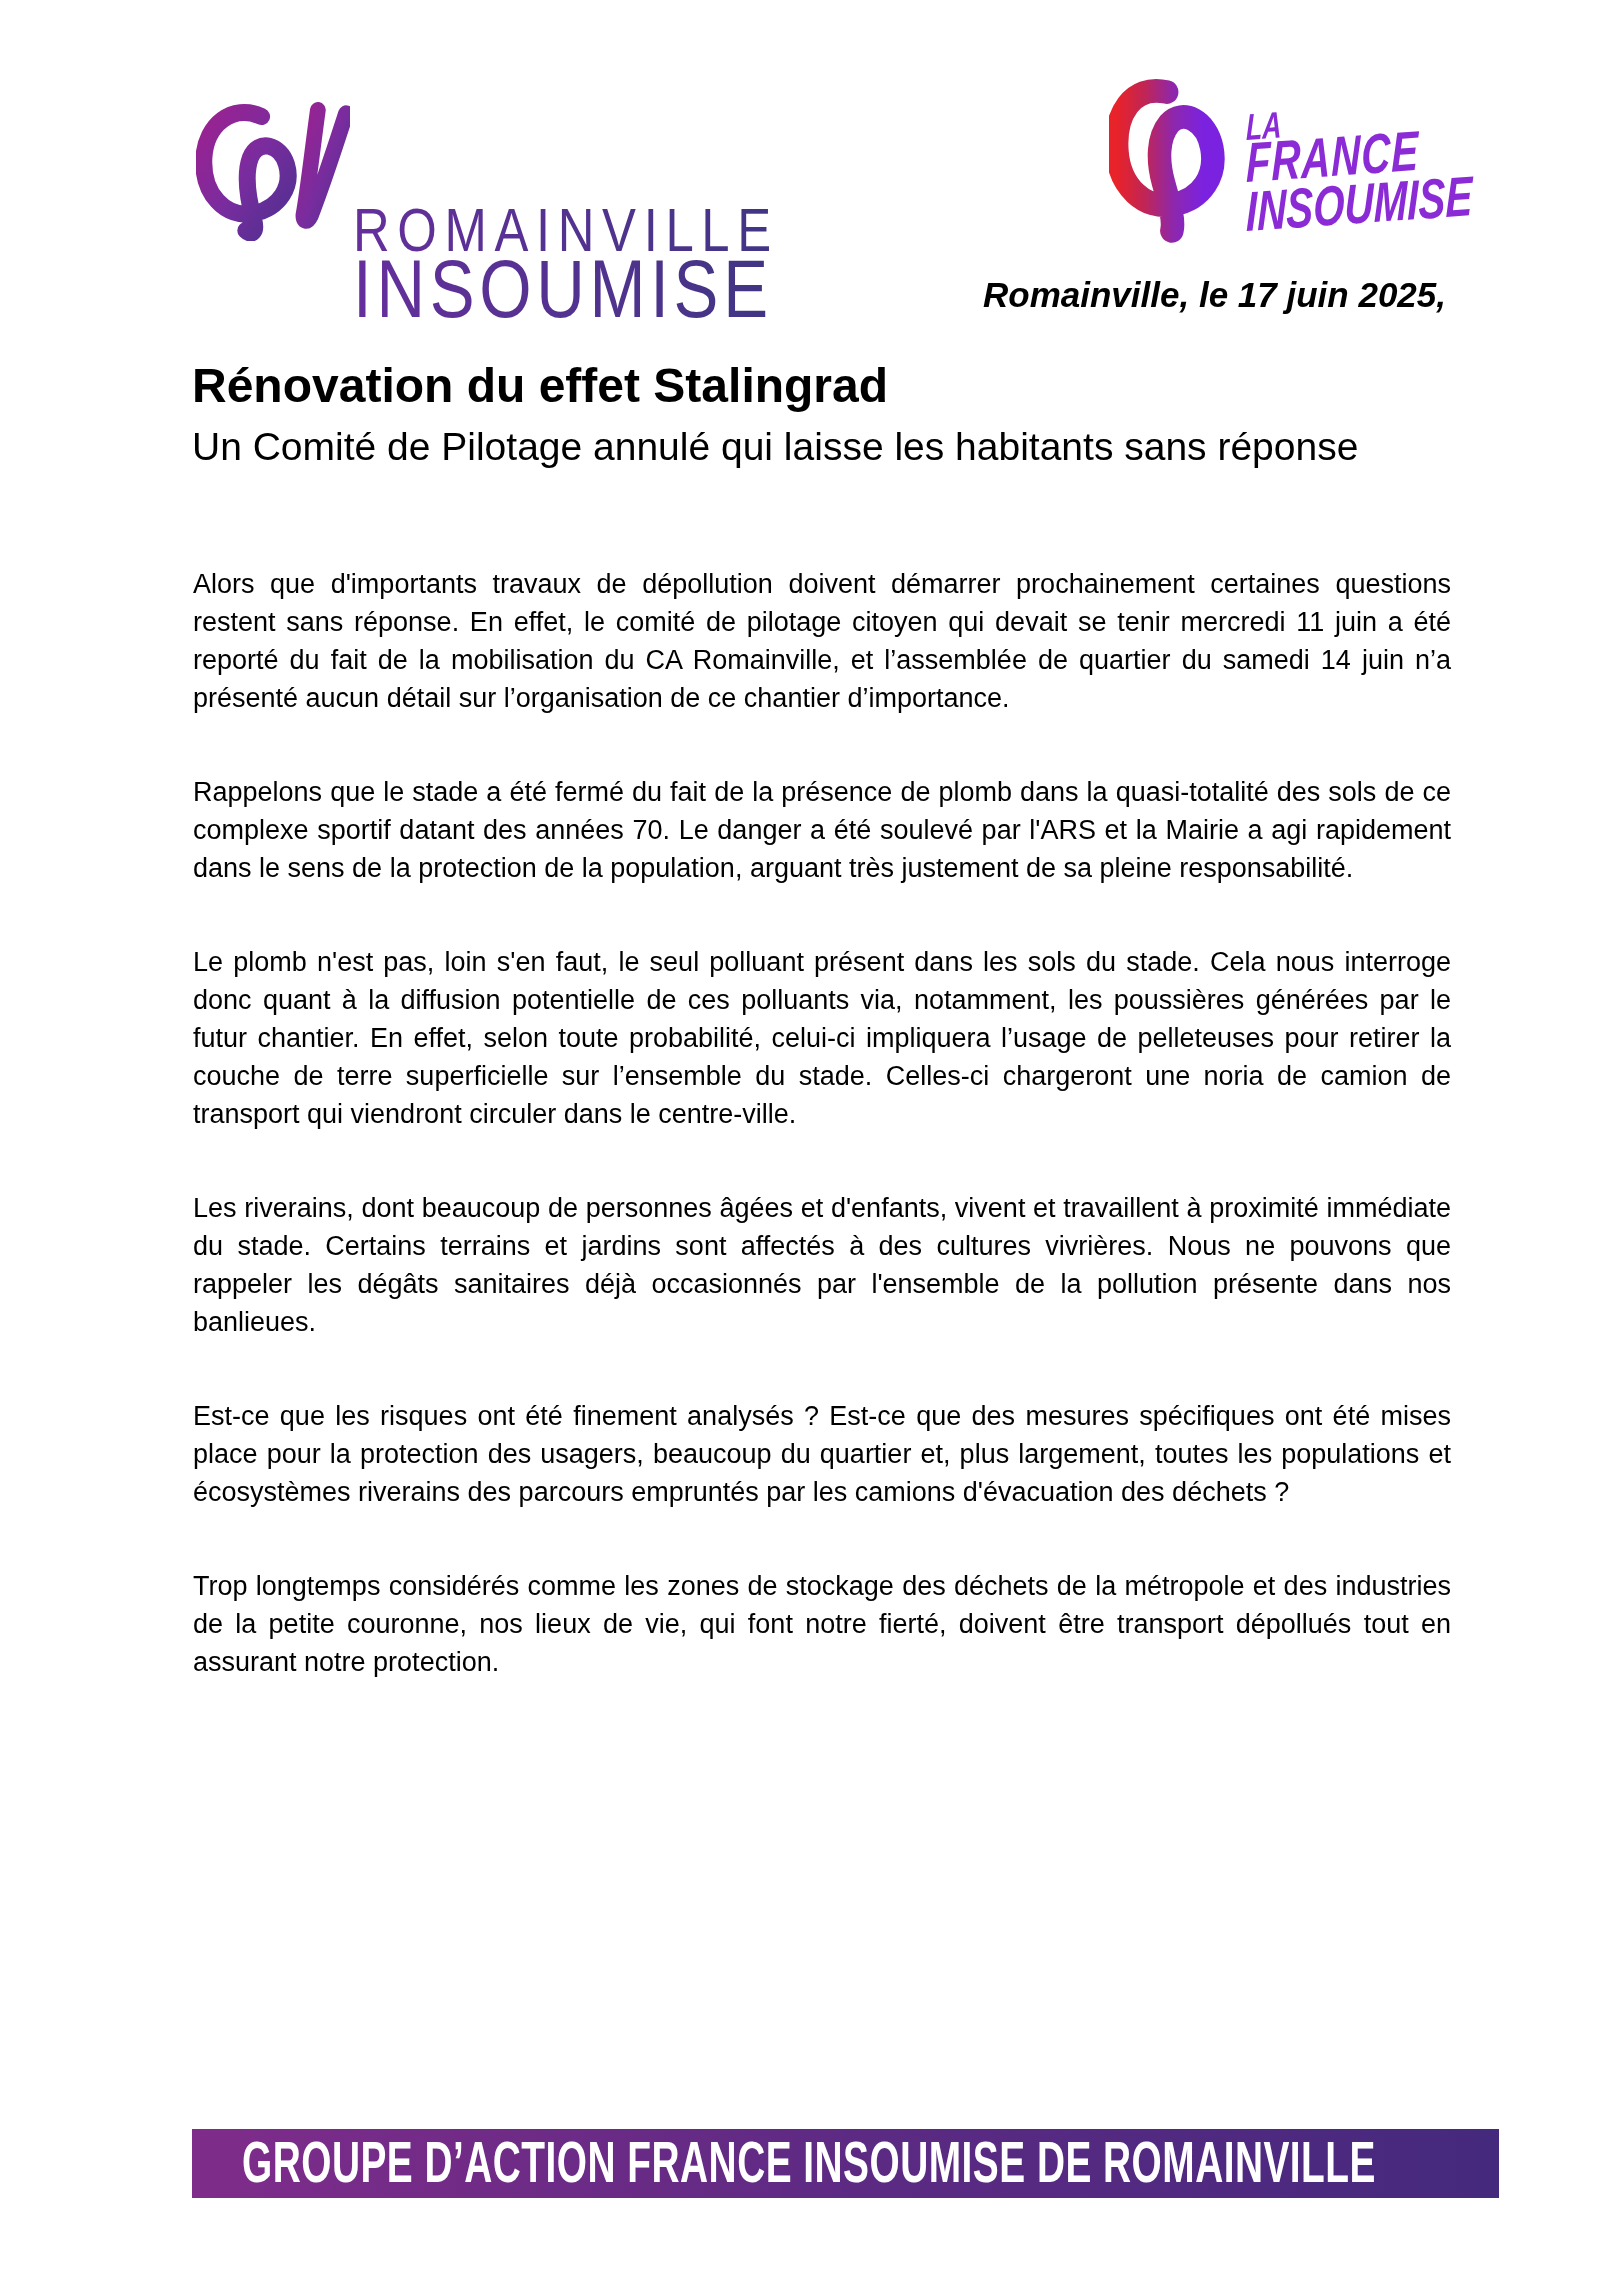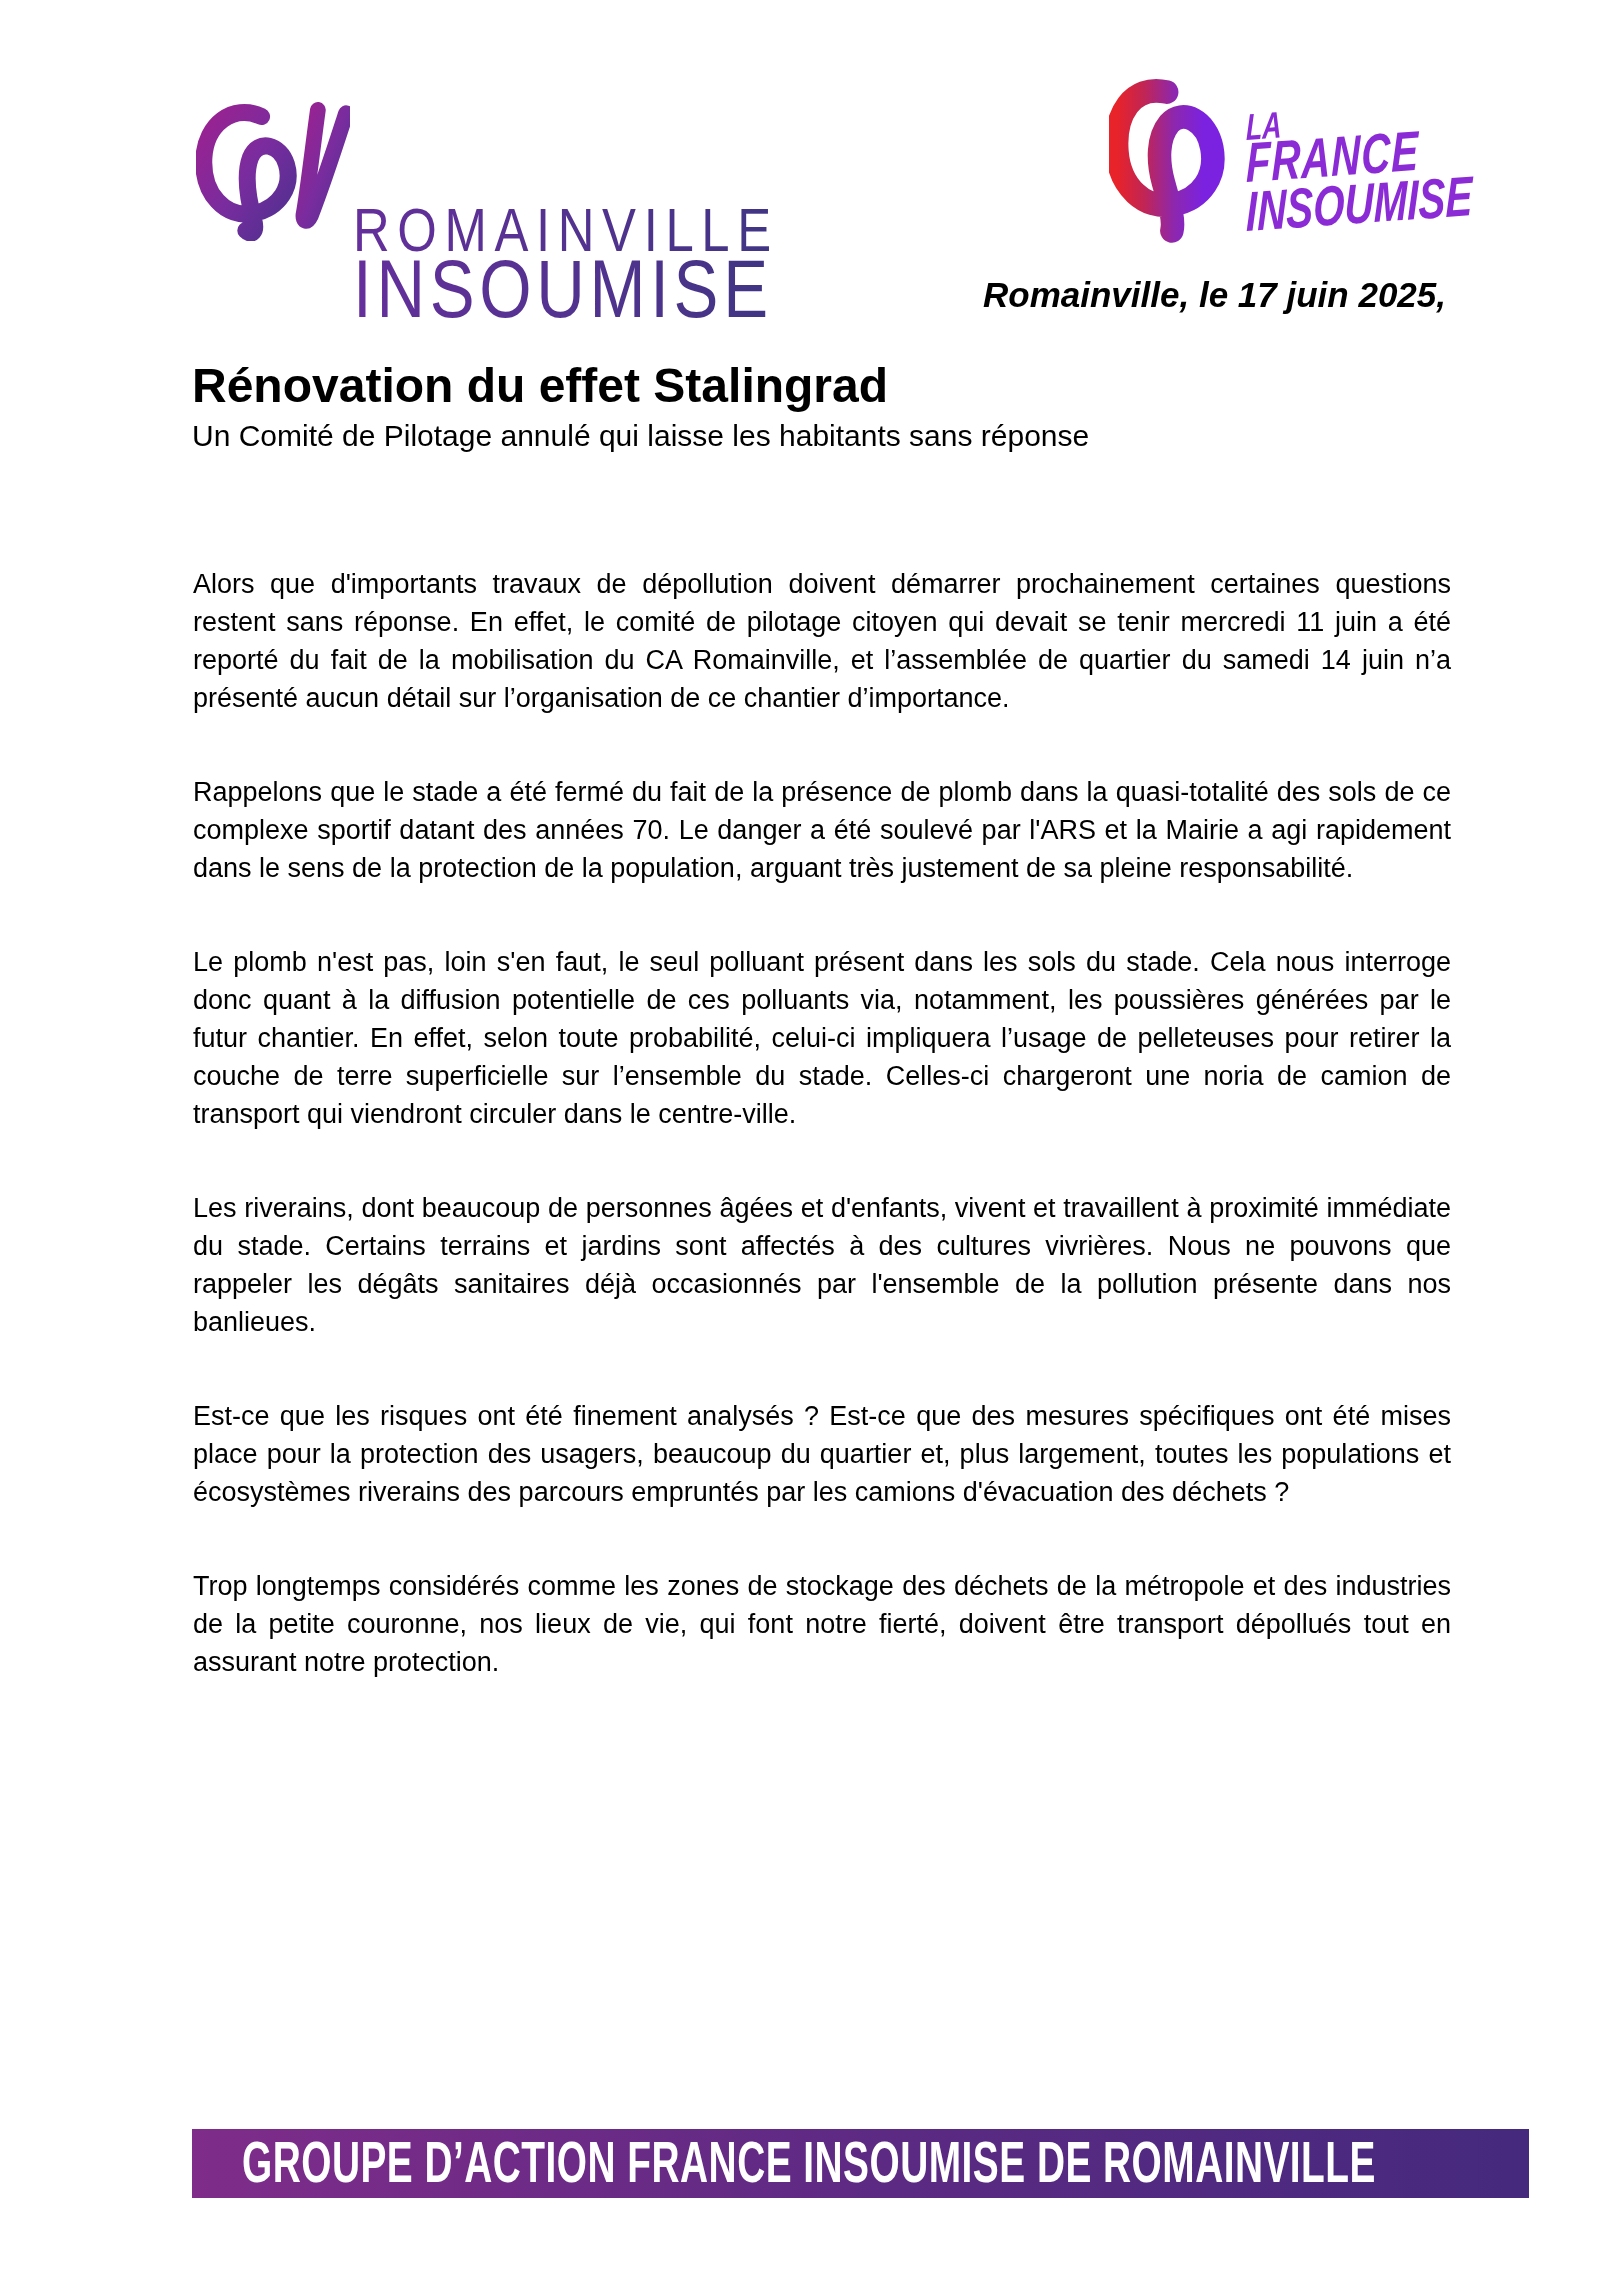--- a/index.html
+++ b/index.html
@@ -32,33 +32,32 @@
   
   .date-line{
     position:absolute;top:275px;right:177px;font-size:35px;line-height:39px;
     font-style:italic;white-space:nowrap;font-weight:bold;
   }
   .doc-title{
     position:absolute;left:192px;top:361px;font-size:48px;line-height:49px;
     font-weight:bold;white-space:nowrap;
   }
   .doc-subtitle{
-    position:absolute;left:192px;top:417px;font-size:30px;line-height:37px;white-space:nowrap;
+    position:absolute;left:192px;top:428px;font-size:39px;line-height:37px;white-space:nowrap;
   }
   .body-text{
     position:absolute;left:193px;top:565px;width:1258px;
     font-size:27px;line-height:38px;text-align:justify;
   }
   .body-text p{margin:0 0 56px 0;}
 
   
   .footer-banner{
     position:absolute;left:192px;top:2129px;width:1307px;height:69px;
     background:linear-gradient(90deg,var(--banner-left,#7F2C8A) 0%,#5C2A83 52%,var(--banner-right,#45297D) 100%);
-    padding-left:30px;
   }
   .footer-banner-text{
     position:absolute;left:50px;top:0;height:69px;line-height:65px;
     color:#fff;font-weight:bold;font-size:58px;letter-spacing:0.7px;white-space:nowrap;
     transform:scaleX(0.67);transform-origin:left center;
   }
 </style>
 </head>
 <body>
 

